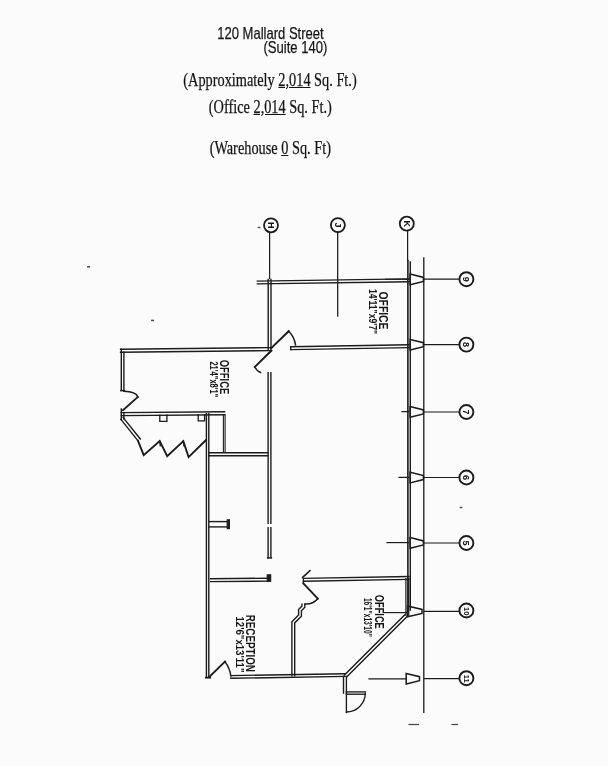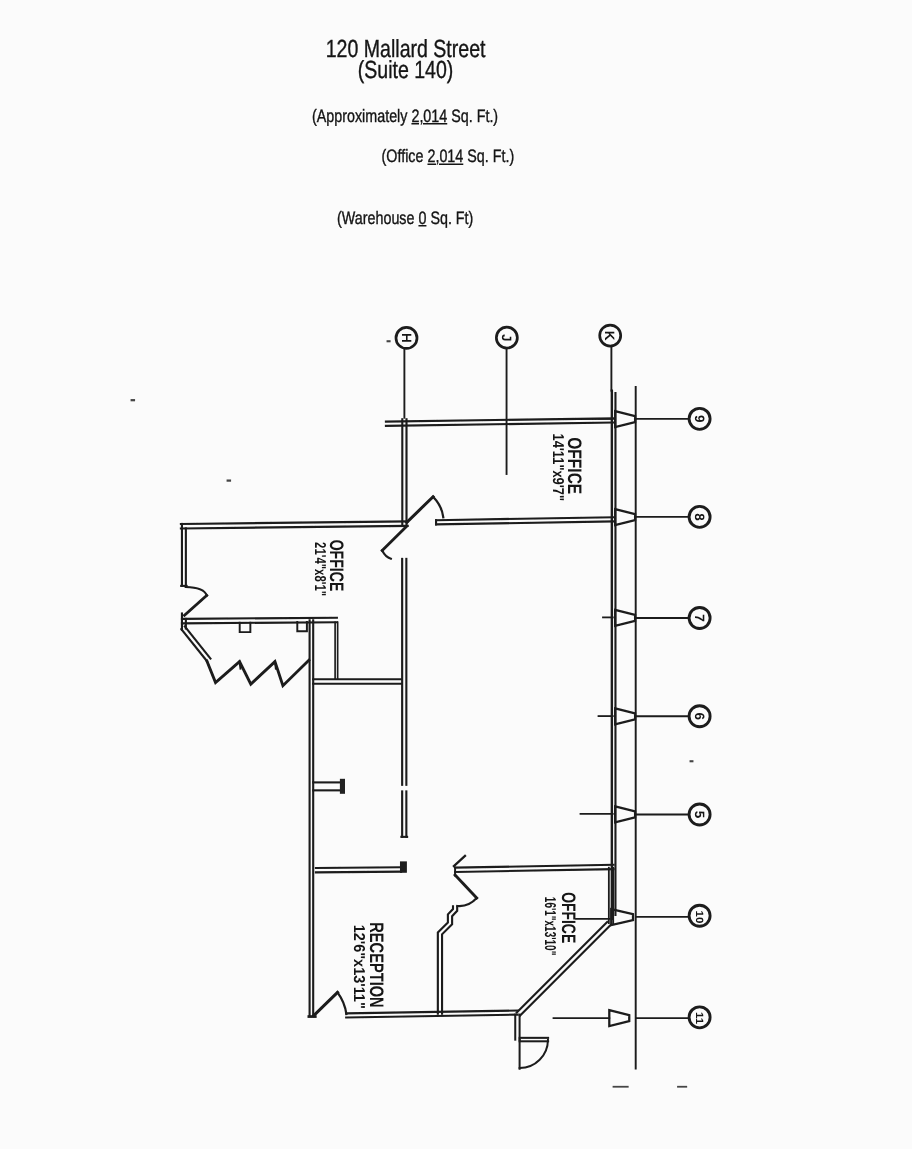--- a/index.html
+++ b/index.html
@@ -1,31 +1,31 @@
 <!DOCTYPE html>
 <html><head>
 <meta charset="utf-8">
 <style>
   html,body{margin:0;padding:0;}
   body{width:608px;height:766px;background:#fbfbfb;position:relative;overflow:hidden;
        font-family:"Liberation Sans", sans-serif;}
   .hline{position:absolute;left:0;width:541px;text-align:center;color:#151515;white-space:nowrap;-webkit-text-stroke:0.25px #151515;}
   .sans{font-family:"Liberation Sans", sans-serif;font-size:16.5px;}
-  .serif{font-family:Liberation Sans, sans-serif;font-size:12px;}
+  .serif{font-family:Liberation Serif, serif;font-size:18px;}
   .sq{display:inline-block;transform:scaleX(0.79);transform-origin:50% 50%;}
   .sq2{display:inline-block;transform:scaleX(0.795);transform-origin:50% 50%;}
   svg{position:absolute;left:0;top:0;}
   svg text{font-family:"Liberation Sans", sans-serif;font-weight:bold;fill:#131313;}
 </style>
 </head>
 <body>
 <div class="hline sans" style="top:24px;"><span class="sq">120 Mallard Street</span></div>
-<div class="hline sans" style="top:38px;"><span class="sq">(Suite 140)</span></div>
+<div class="hline sans" style="top:38px;margin-left:25px;"><span class="sq">(Suite 140)</span></div>
 <div class="hline serif" style="top:70px;"><span class="sq2">(Approximately <u>2,014</u> Sq. Ft.)</span></div>
-<div class="hline serif" style="top:96.5px;margin-left:28px;"><span class="sq2">(Office <u>2,014</u> Sq. Ft.)</span></div>
+<div class="hline serif" style="top:96.5px;"><span class="sq2">(Office <u>2,014</u> Sq. Ft.)</span></div>
 <div class="hline serif" style="top:138px;"><span class="sq2">(Warehouse <u>0</u> Sq. Ft)</span></div>
 
 <svg width="608" height="766" viewBox="0 0 608 766">
 <defs>
       <filter id="soft" x="-5%" y="-5%" width="110%" height="110%">
         <feGaussianBlur stdDeviation="0.3"></feGaussianBlur>
       </filter>
     </defs>
 <g stroke="#1b1b1b" fill="none" stroke-linecap="square" filter="url(#soft)">
 

